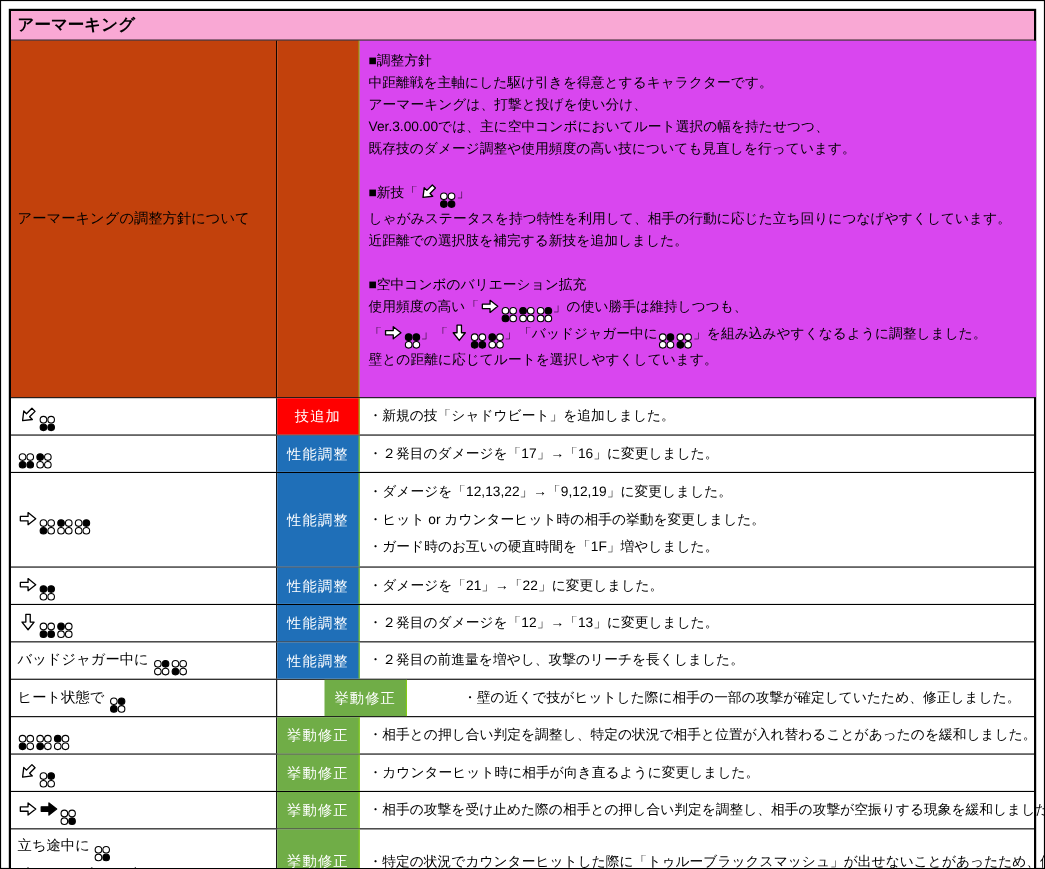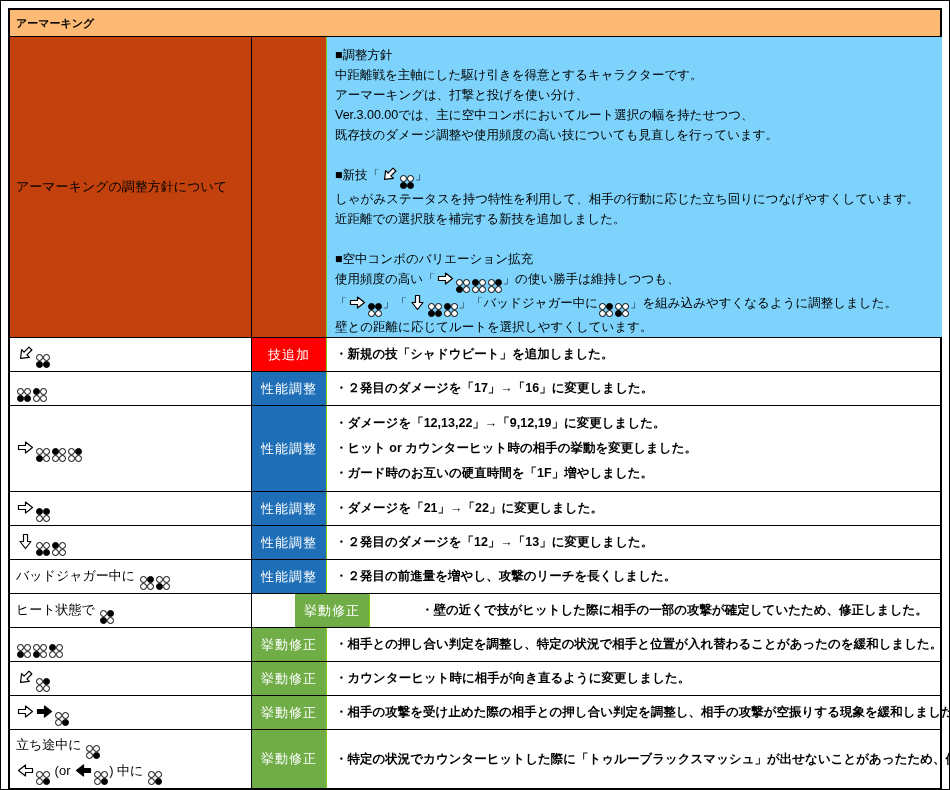--- a/index.html
+++ b/index.html
@@ -5,36 +5,36 @@
   html,body{margin:0;padding:0;}
   body{
     width:950px;height:790px;box-sizing:border-box;
     background:#ffffff;border:1px solid #000;
     font-family:"Liberation Sans","DejaVu Sans",sans-serif;
     color:#000;
   }
   .sheet{margin:7px;}
   .tbl{width:934px;border:2px solid #000;box-sizing:border-box;background:#fff;}
   .title-row{
-    background:#fdba74;border-bottom:1px solid #000;
-    font-size:11px;font-weight:bold;line-height:26px;height:26px;
+    background:#f9a8d4;border-bottom:1px solid #000;
+    font-size:15px;font-weight:bold;line-height:26px;height:26px;
     padding:0 6px;
   }
   .row{display:grid;grid-template-columns:242px 75px 615px;border-bottom:1px solid #000;}
   .row:last-child{border-bottom:none;}
   .cell{box-sizing:border-box;}
   .c1{border-right:1px solid #000;display:flex;flex-direction:column;justify-content:center;
       padding:3px 4px 3px 6px;font-size:13px;}
   .c2{border-right:1px solid #84cc16;display:flex;align-items:center;justify-content:center;
       color:#fff;font-weight:normal;font-size:13px;letter-spacing:1px;}
   .c3{display:flex;flex-direction:column;justify-content:center;padding:4px 8px;font-size:12.5px;}
   .policy-row .c1,.policy-row .c2{background:#c2410c;}
-  .policy-row .c3{background:#7dd3fc;justify-content:center;padding-top:8px;padding-bottom:0;}
+  .policy-row .c3{background:#d946ef;justify-content:center;padding-top:8px;padding-bottom:24px;}
   .pline{line-height:20px;min-height:20px;white-space:nowrap;}
-  .dline{line-height:25px;white-space:nowrap;font-weight:bold;}
+  .dline{line-height:25px;white-space:nowrap;}
   .mline{line-height:24px;white-space:nowrap;}
   .cluster{display:inline-grid;grid-template-columns:repeat(2,7px);grid-auto-rows:7px;
            vertical-align:-3px;margin:0 1px;}
   .dot{width:7px;height:7px;border:1px solid #000;border-radius:50%;box-sizing:border-box;background:#fff;}
   .dot.filled{background:#000;}
   .arr{display:inline-block;vertical-align:-4px;margin:0 1px;width:17px;height:17px;}
   .arr svg{display:block;}
   .rot-down svg{transform:rotate(90deg);}
   .rot-back svg{transform:rotate(180deg);}
   .rot-down-back svg{transform:rotate(135deg);}

